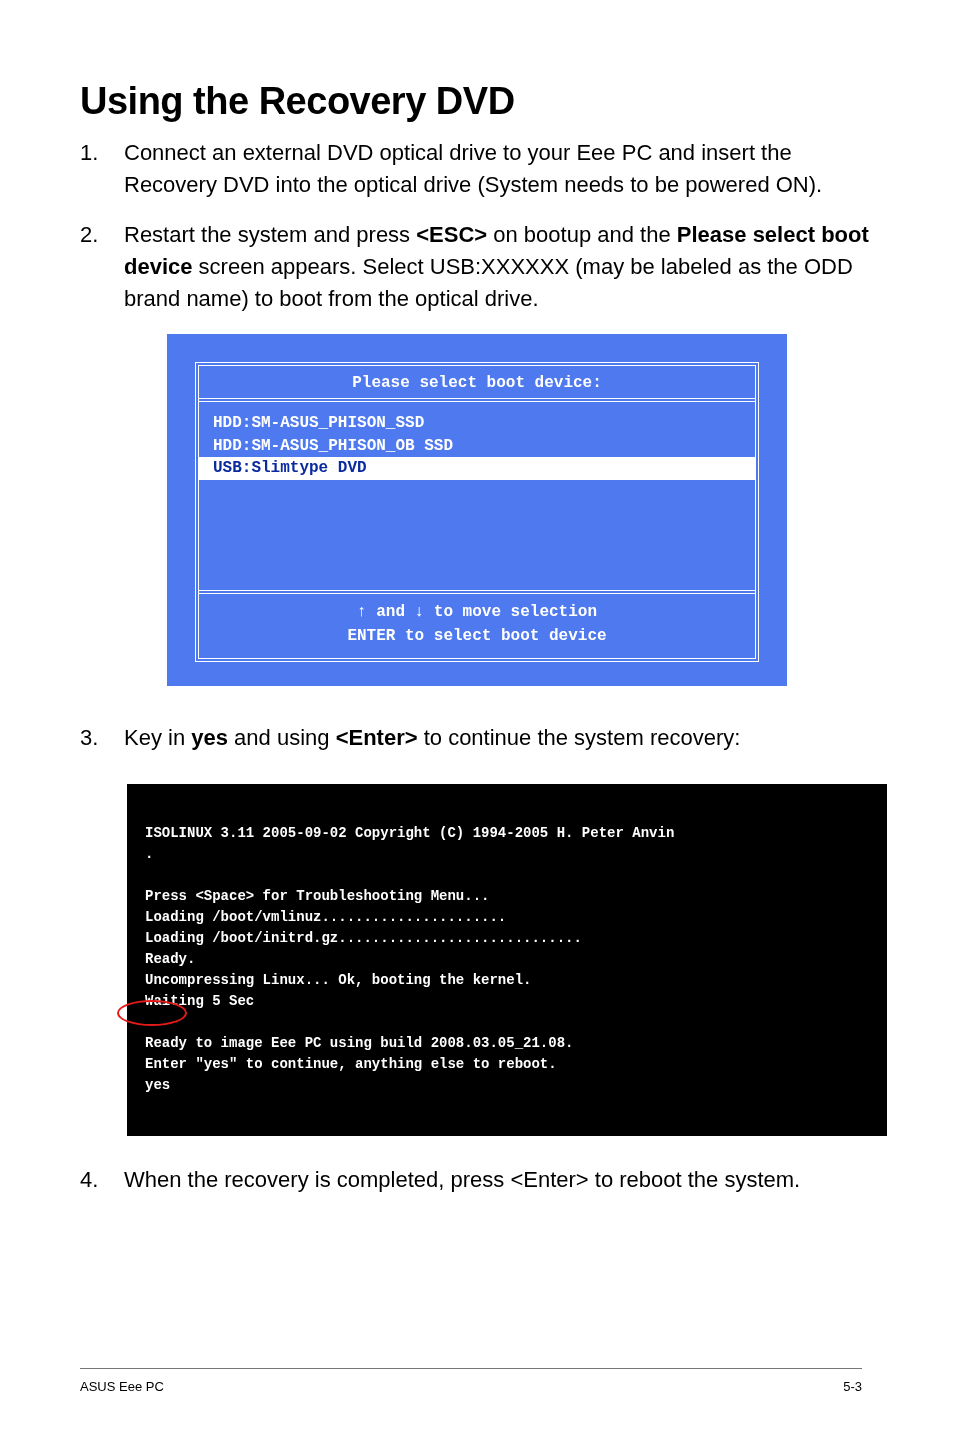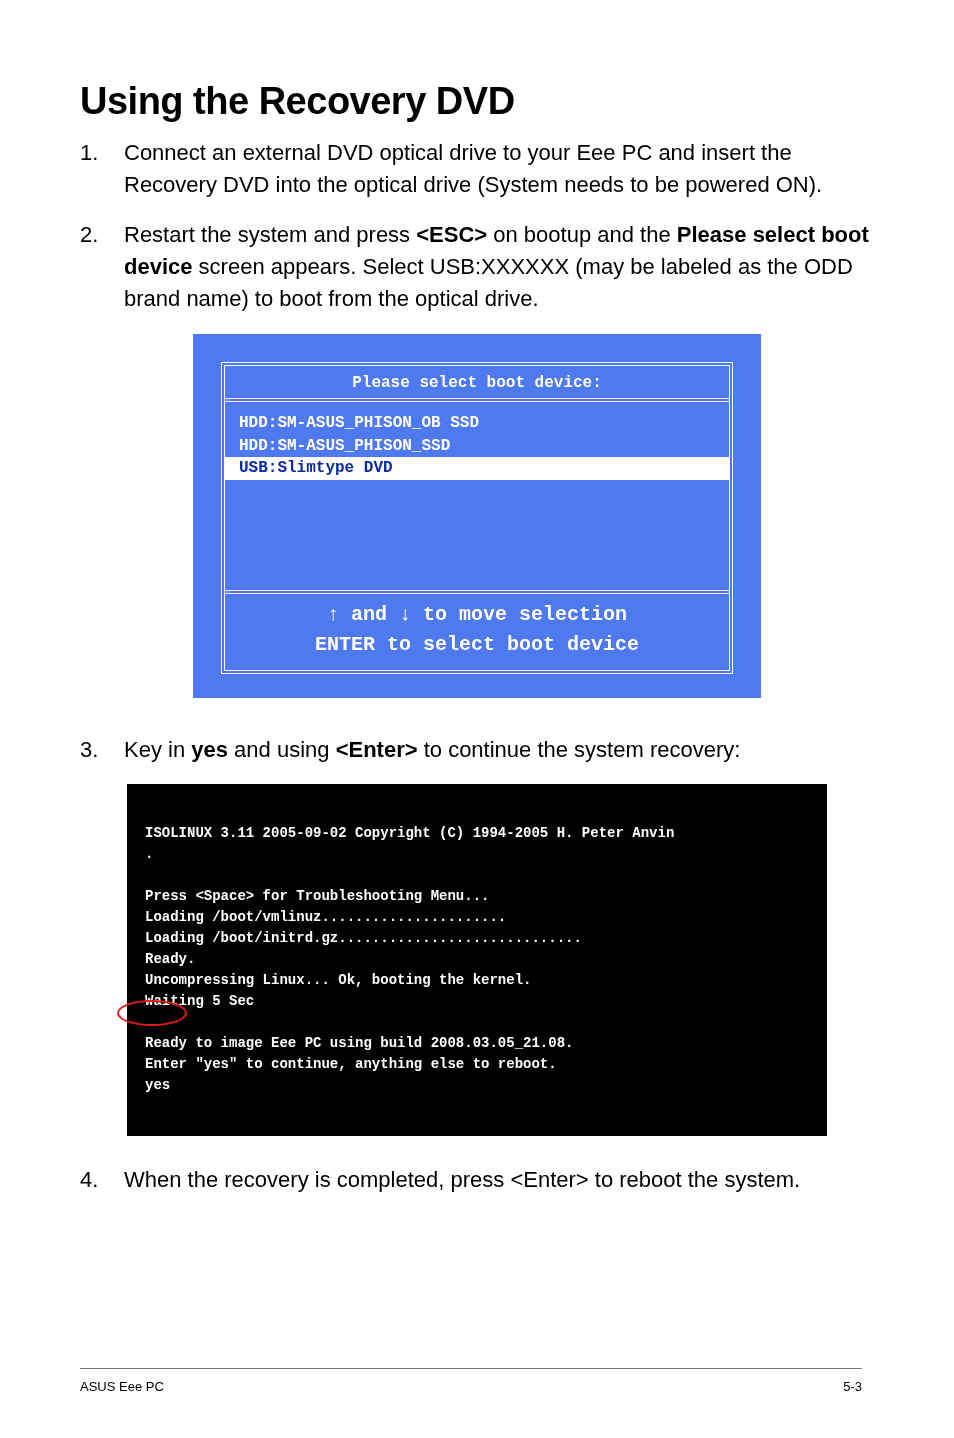--- a/index.html
+++ b/index.html
@@ -31,21 +31,21 @@
     ol.steps > li .num {
       width: 44px;
       flex-shrink: 0;
     }
     ol.steps > li .body {
       flex: 1;
     }
     .bold { font-weight: 700; text-align: right; }
     .bootbox-outer {
       background: #4e79ef;
-      width: 568px;
+      width: 620px;
       margin: 20px auto 36px auto;
       padding: 28px 28px 24px 28px;
     }
     .bootbox-inner {
       border: 4px double #fff;
       background: #4e79ef;
     }
     .bb-title {
       color: #fff;
       font-family: "Courier New", Courier, monospace;
@@ -69,33 +69,33 @@
     .bb-item.selected {
       background: #ffffff;
       color: #0a2aa0;
     }
     .bb-footer {
       border-top: 4px double #fff;
       text-align: center;
       color: #fff;
       font-family: "Courier New", Courier, monospace;
       font-weight: 700;
-      font-size: 20px;
+      font-size: 16px;
       padding: 6px 0 10px 0;
       line-height: 1.5;
     }
     .terminal {
       position: relative;
       background: #000;
       color: #fff;
       font-family: "Courier New", Courier, monospace;
       font-weight: 700;
       font-size: 14px;
-      width: 700px;
-      margin: 18px auto 28px auto;
+      width: 760px;
+      margin: 30px auto 28px auto;
       padding: 18px 18px 40px 18px;
       line-height: 1.5;
       white-space: pre-wrap;
     }
     .terminal-wrap { position: relative; }
     .term-ellipse {
       position: absolute;
       border: 2px solid #e21a1a;
       border-radius: 50%;
       width: 70px;
@@ -131,22 +131,22 @@
     <span class="body">
       <span>Restart the system and press </span><span class="bold">&lt;ESC&gt;</span><span> on bootup and the </span><span class="bold">Please select boot device</span><span> screen appears. Select USB:XXXXXX (may be labeled as the ODD brand name) to boot from the optical drive.</span>
     </span>
   </li>
 </ol>
 
 <div class="bootbox-outer">
   <div class="bootbox-inner">
     <div class="bb-title">Please select boot device:</div>
     <div class="bb-list">
+      <div class="bb-item">HDD:SM-ASUS_PHISON_SSD</div>
       <div class="bb-item">HDD:SM-ASUS_PHISON_OB SSD</div>
-      <div class="bb-item">HDD:SM-ASUS_PHISON_SSD</div>
       <div class="bb-item selected">USB:Slimtype DVD</div>
     </div>
     <div class="bb-footer">
       <div>↑ and ↓ to move selection</div>
       <div>ENTER to select boot device</div>
     </div>
   </div>
 </div>
 
 <ol class="steps">

